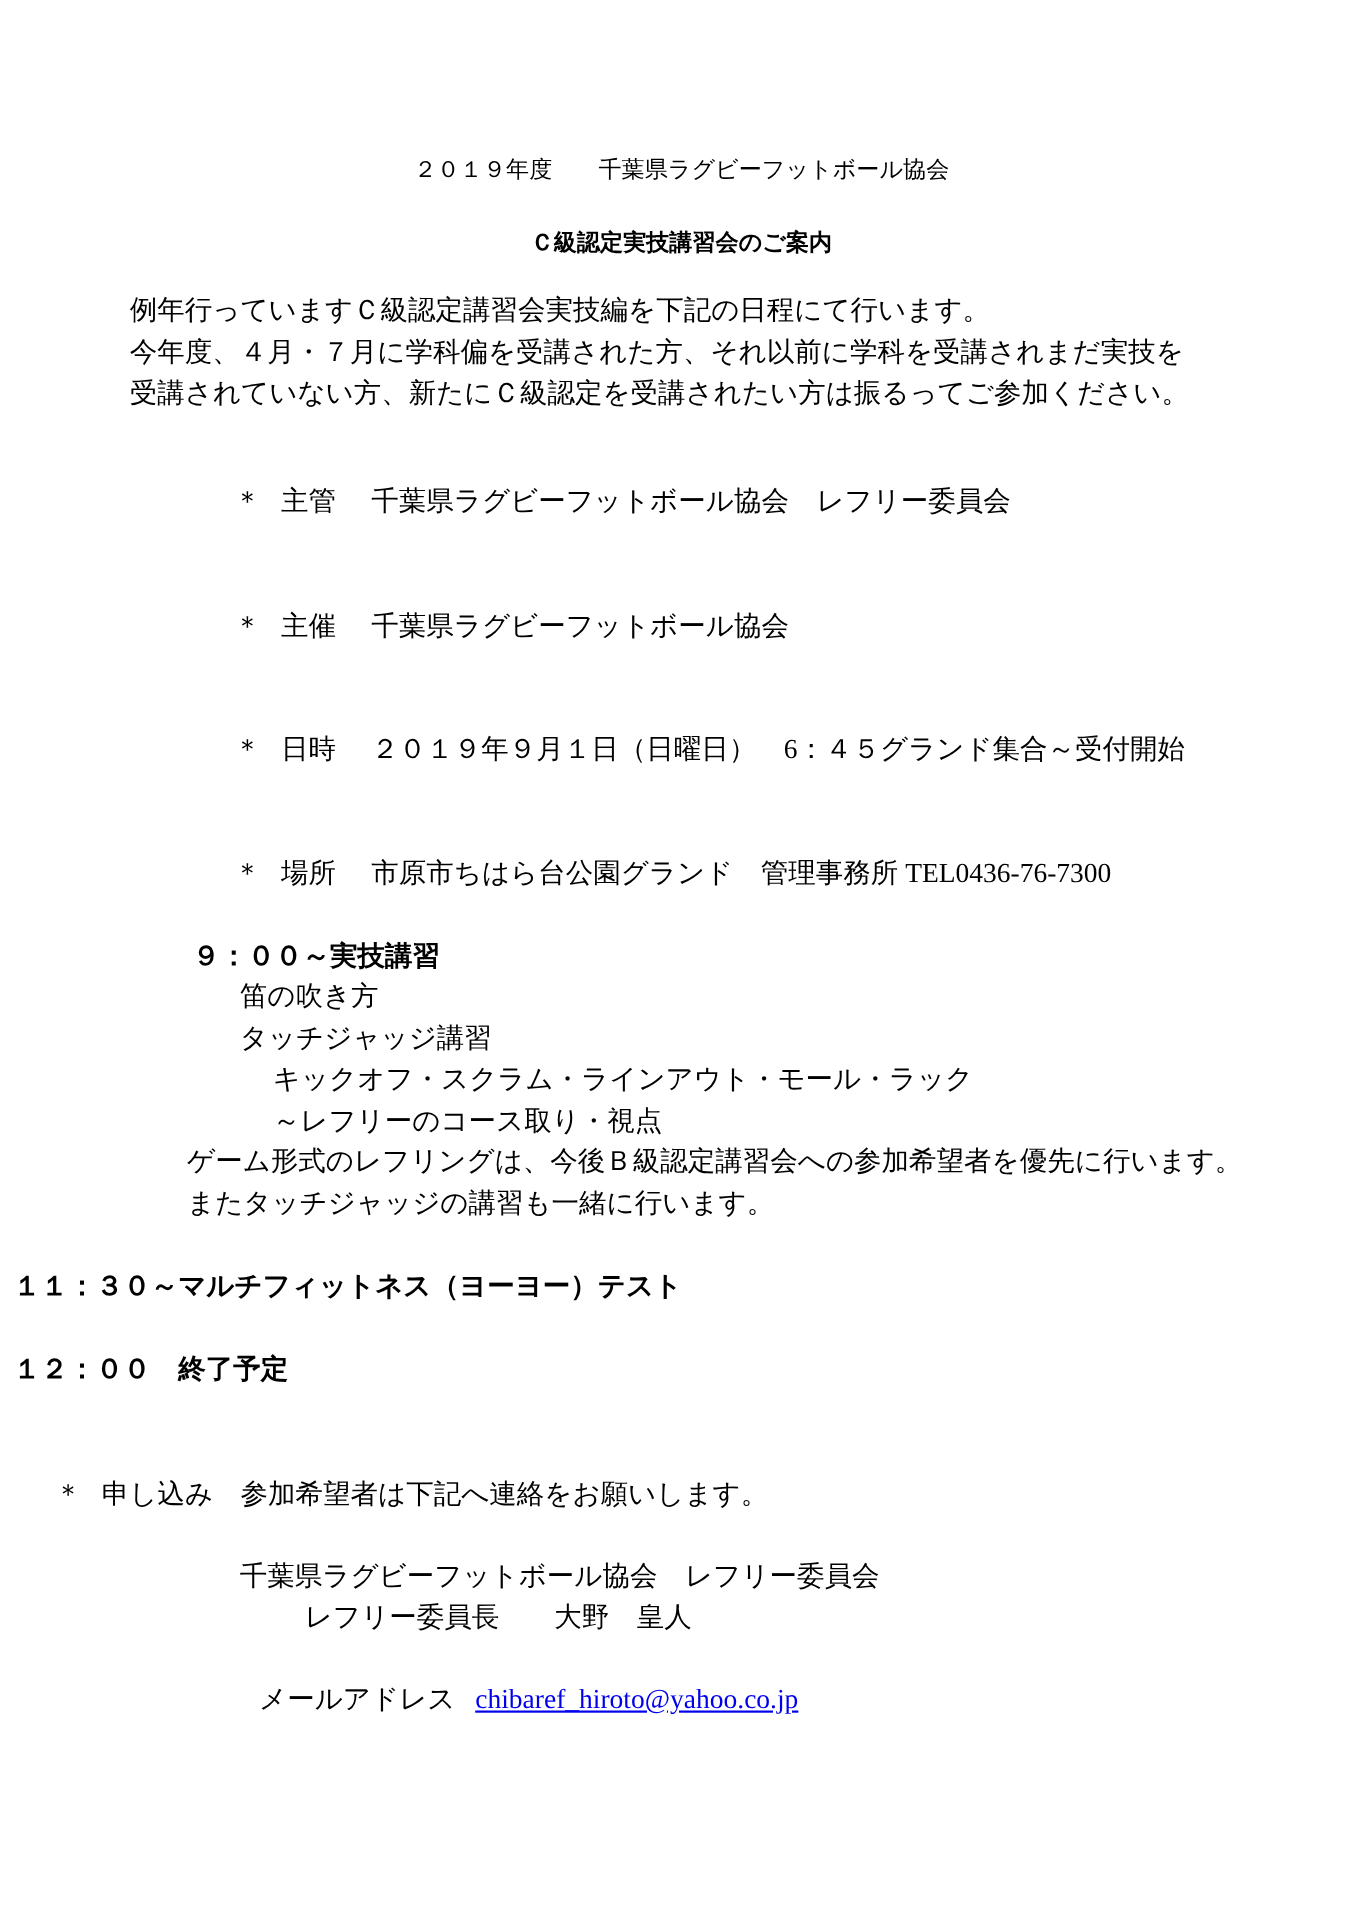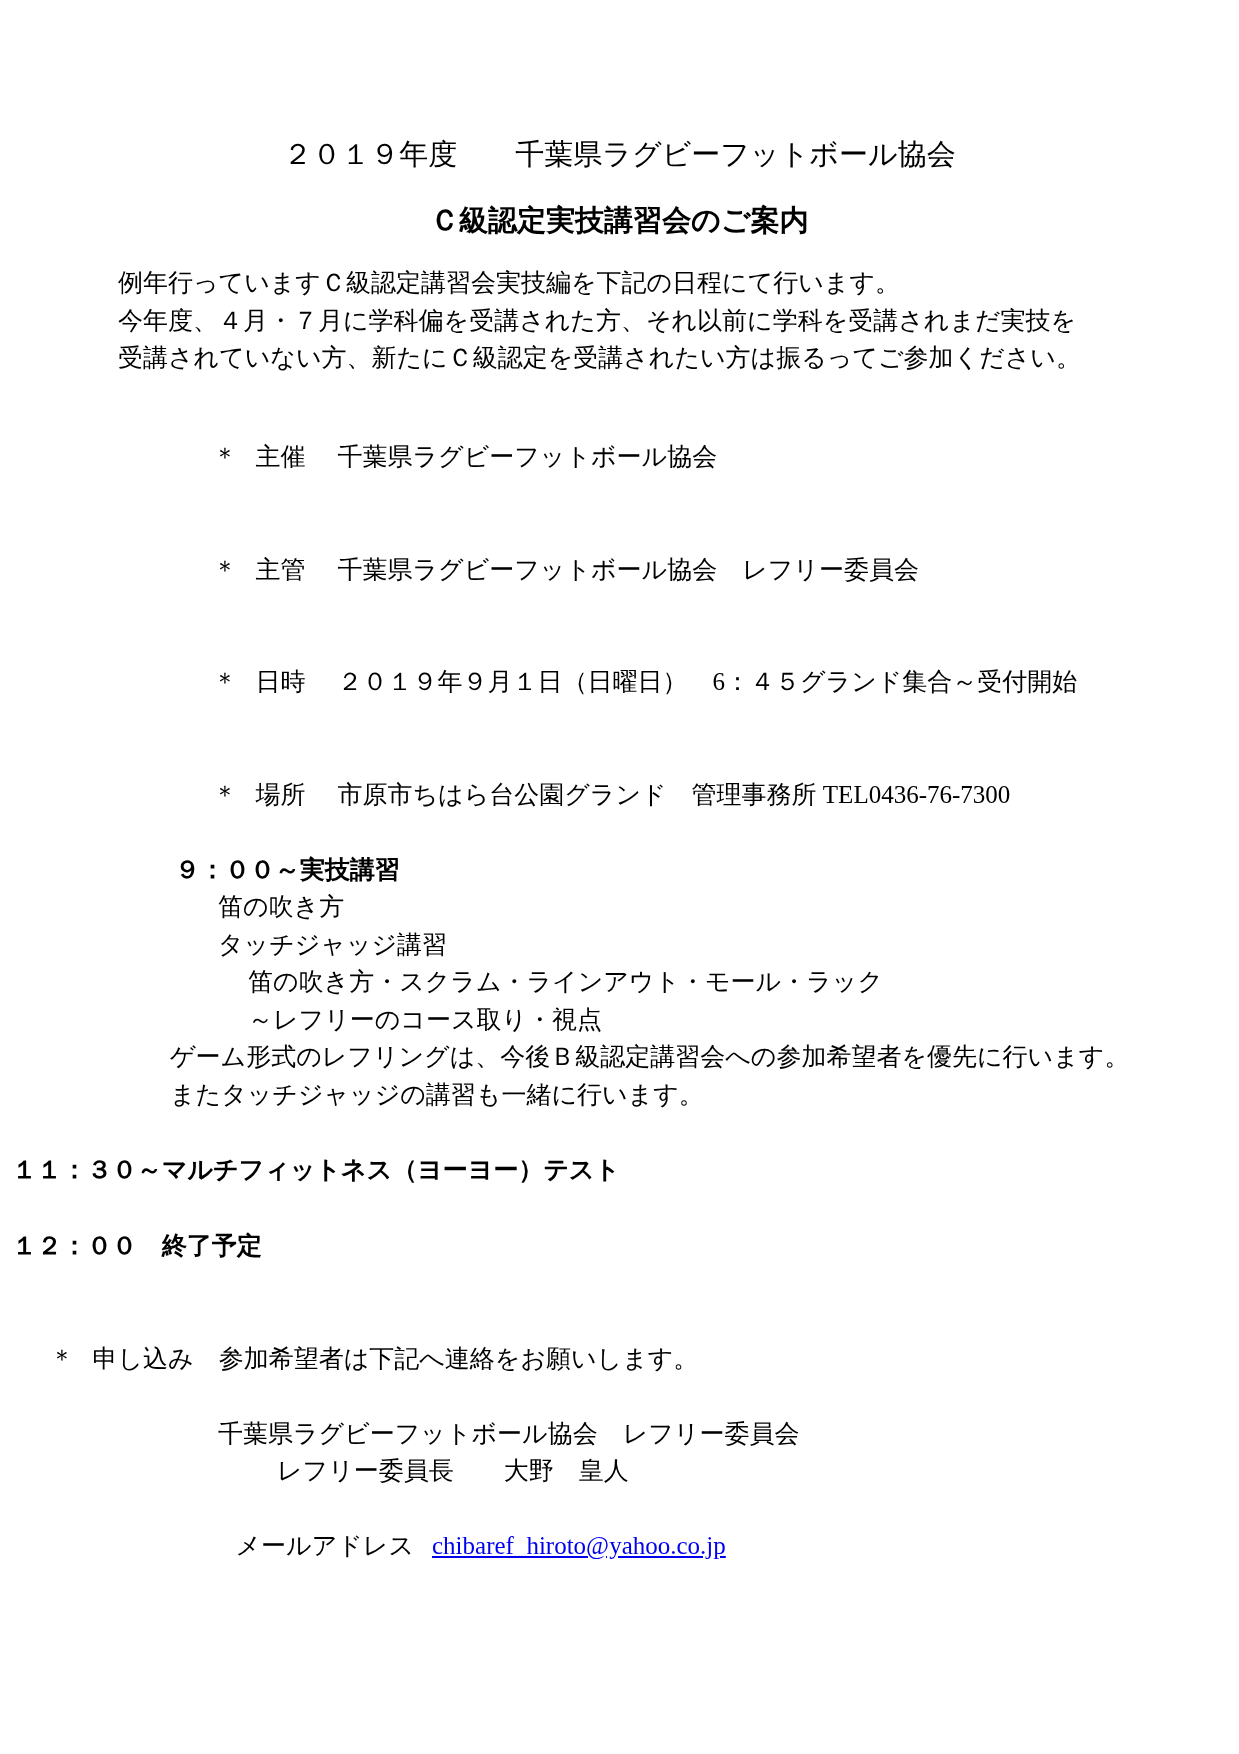--- a/index.html
+++ b/index.html
@@ -13,21 +13,21 @@
     font-family: "Liberation Serif", "DejaVu Serif", serif;
     font-size: 25px;
     overflow: hidden;
     box-sizing: border-box;
     padding-top: 134px;
   }
   .line { line-height: 37.5px; white-space: pre; }
 
   .doc-title, .doc-subtitle {
     text-align: center;
-    font-size: 29px;
+    font-size: 21px;
     line-height: 40px;
     white-space: pre;
   }
   .doc-subtitle { margin-top: 26px; font-weight: bold; }
 
   .p-intro   { padding-left: 118px; }
   .intro-block { margin-top: 24px; }
 
   .list-block { margin-top: 24px; }
   .list-item { padding-left: 175px; }
@@ -66,38 +66,38 @@
   <div class="doc-subtitle">Ｃ級認定実技講習会のご案内</div>
 
   <div class="intro-block">
     <div class="line p-intro">例年行っていますＣ級認定講習会実技編を下記の日程にて行います。</div>
     <div class="line p-intro">今年度、４月・７月に学科偏を受講された方、それ以前に学科を受講されまだ実技を</div>
     <div class="line p-intro">受講されていない方、新たにＣ級認定を受講されたい方は振るってご参加ください。</div>
   </div>
 
   <div class="list-block">
     <div class="line list-item">
-      <span class="bullet">＊</span><span class="detail-label">主催</span><span class="detail-value">千葉県ラグビーフットボール協会</span>
+      <span class="bullet">＊</span><span class="detail-label">主管</span><span class="detail-value">千葉県ラグビーフットボール協会　レフリー委員会</span>
     </div>
     <div class="line list-item">
-      <span class="bullet">＊</span><span class="detail-label">主管</span><span class="detail-value">千葉県ラグビーフットボール協会　レフリー委員会</span>
+      <span class="bullet">＊</span><span class="detail-label">主催</span><span class="detail-value">千葉県ラグビーフットボール協会</span>
     </div>
     <div class="line list-item">
       <span class="bullet">＊</span><span class="detail-label">日時</span><span class="detail-value">２０１９年９月１日（日曜日）　6：４５グランド集合～受付開始</span>
     </div>
     <div class="line list-item">
       <span class="bullet">＊</span><span class="detail-label">場所</span><span class="detail-value">市原市ちはら台公園グランド　管理事務所 TEL0436-76-7300</span>
     </div>
   </div>
 
   <div>
     <div class="line heading">９：００～実技講習</div>
     <div class="line sub1">笛の吹き方</div>
     <div class="line sub1">タッチジャッジ講習</div>
-    <div class="line sub2">笛の吹き方・スクラム・ラインアウト・モール・ラック</div>
+    <div class="line sub2">キックオフ・スクラム・ラインアウト・モール・ラック</div>
     <div class="line sub2">～レフリーのコース取り・視点</div>
   </div>
 
   <div>
     <div class="line p-body">ゲーム形式のレフリングは、今後Ｂ級認定講習会への参加希望者を優先に行います。</div>
     <div class="line p-body">またタッチジャッジの講習も一緒に行います。</div>
   </div>
 
   <div class="line heading gap-line">１１：３０～マルチフィットネス（ヨーヨー）テスト</div>
 

